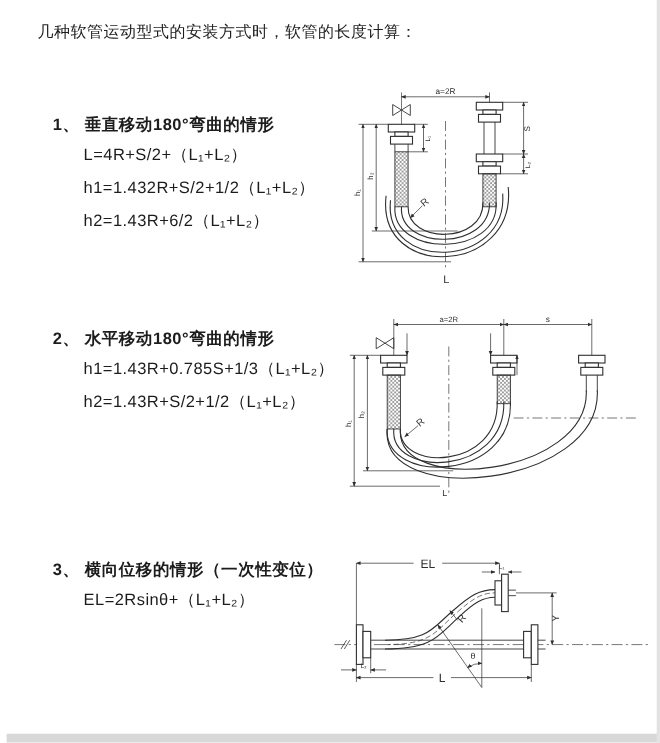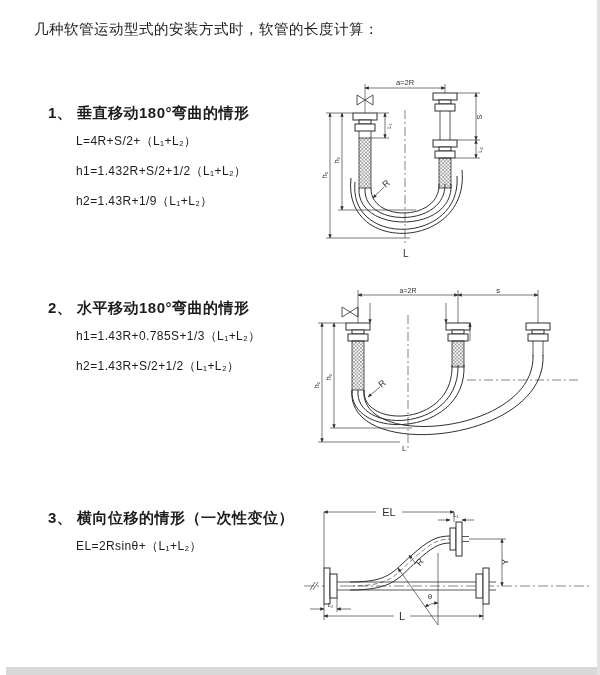--- a/index.html
+++ b/index.html
@@ -11,21 +11,21 @@
     position:absolute;left:34px;top:20px;font-size:14.5px;font-weight:normal;
     letter-spacing:0.5px;white-space:nowrap;
   }
   .section{position:absolute;left:0;width:310px;}
   .sec-heading{
     position:absolute;left:48px;top:0;font-size:15px;font-weight:bold;
     letter-spacing:0.5px;white-space:nowrap;
   }
   .formulas{position:absolute;left:76px;top:28px;}
   .formula{
-    font-size:12px;line-height:18px;margin-bottom:12px;letter-spacing:0.4px;white-space:nowrap;
+    font-size:15px;line-height:18px;margin-bottom:12px;letter-spacing:0.4px;white-space:nowrap;
   }
   .sec1{top:104px;} .sec2{top:299px;} .sec3{top:509px;}
   .diagram{position:absolute;}
   #d1{left:310px;top:72px;}
   #d2{left:312px;top:285px;}
   #d3{left:298px;top:498px;}
   svg{display:block;}
   svg text{fill:#2f2f2f;font-family:"Liberation Sans","DejaVu Sans",sans-serif;}
   .edge-bottom{position:absolute;left:6px;right:0;bottom:0;height:8px;background:#d8d8d8;}
   .edge-right{position:absolute;top:0;right:0;width:3px;height:675px;background:#e2e2e2;}
@@ -33,21 +33,21 @@
 </head>
 <body>
 
 <div class="title">几种软管运动型式的安装方式时，软管的长度计算：</div>
 
 <div class="section sec1">
   <div class="sec-heading">1、 垂直移动180°弯曲的情形</div>
   <div class="formulas">
     <div class="formula">L=4R+S/2+（L₁+L₂）</div>
     <div class="formula">h1=1.432R+S/2+1/2（L₁+L₂）</div>
-    <div class="formula">h2=1.43R+1/9（L₁+L₂）</div>
+    <div class="formula">h2=1.43R+6/2（L₁+L₂）</div>
   </div>
 </div>
 
 <div class="section sec2">
   <div class="sec-heading">2、 水平移动180°弯曲的情形</div>
   <div class="formulas">
     <div class="formula">h1=1.43R+0.785S+1/3（L₁+L₂）</div>
     <div class="formula">h2=1.43R+S/2+1/2（L₁+L₂）</div>
   </div>
 </div>

